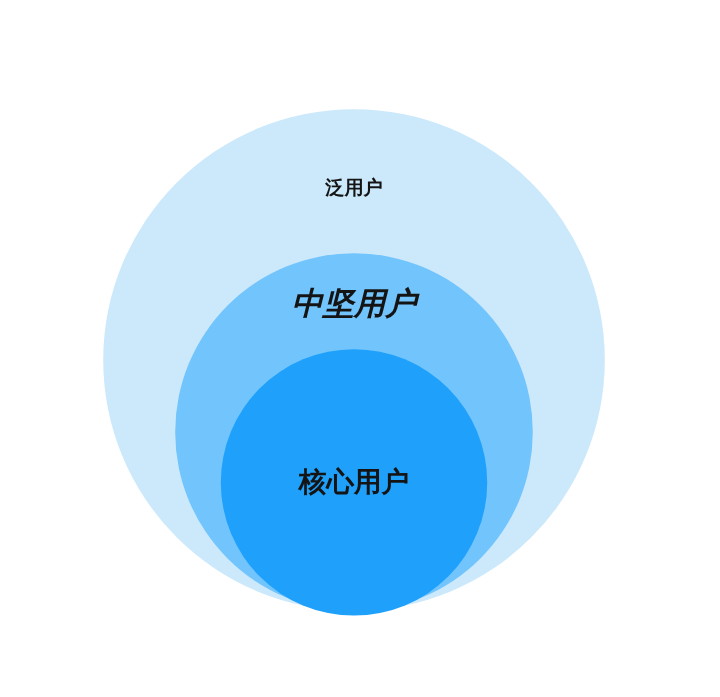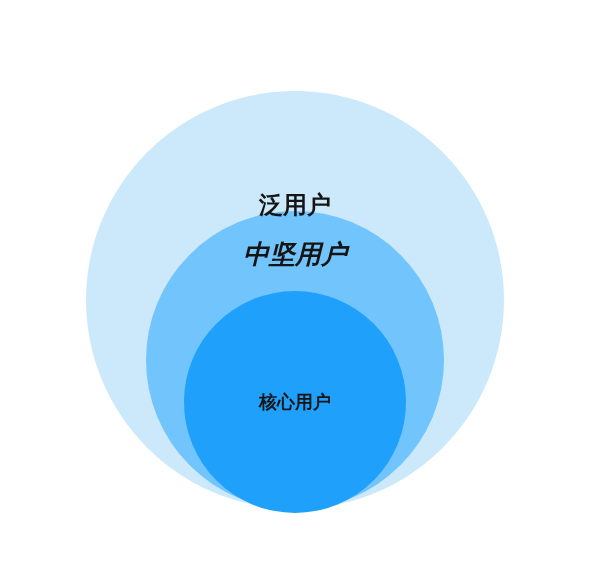--- a/index.html
+++ b/index.html
@@ -51,33 +51,32 @@
       left: 0;
       width: 590px;
       text-align: center;
       color: #141414;
       font-weight: bold;
       white-space: nowrap;
       letter-spacing: 0px;
     }
     .label-outer {
       top: 142px;
-      font-size: 24px;
+      font-size: 16px;
       line-height: 30px;
-      margin-top: 48px;
     }
     .label-middle {
       top: 238px;
       font-size: 26px;
       line-height: 32px;
       font-style: italic;
     }
     .label-inner {
       top: 386px;
-      font-size: 18px;
+      font-size: 23px;
       line-height: 32px;
     }
   </style>
 </head>
 <body>
 
 <div class="diagram">
   <div class="circle circle-outer"></div>
   <div class="circle circle-middle"></div>
   <div class="circle circle-inner"></div>

